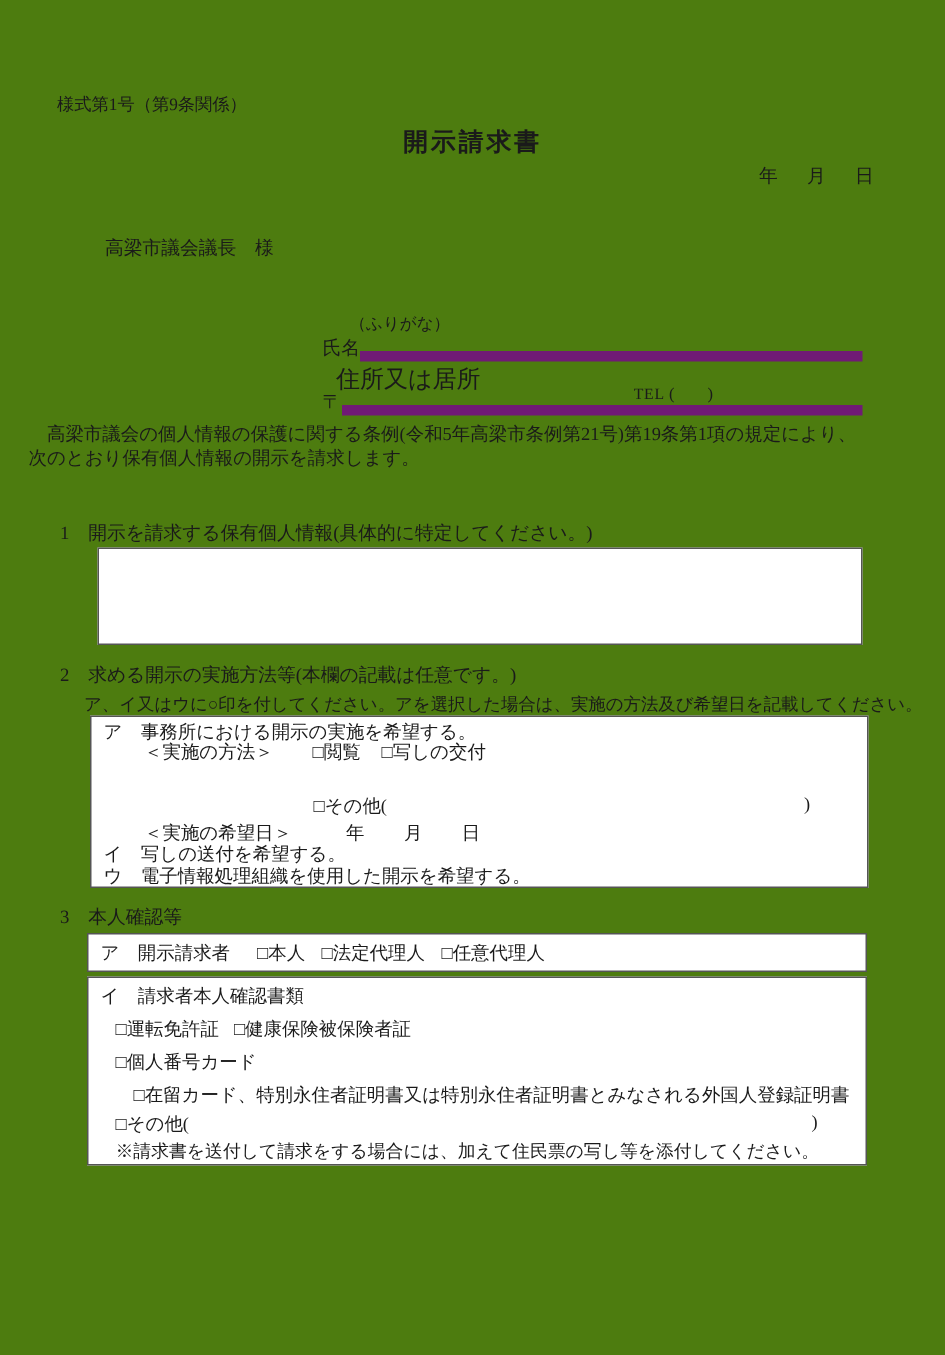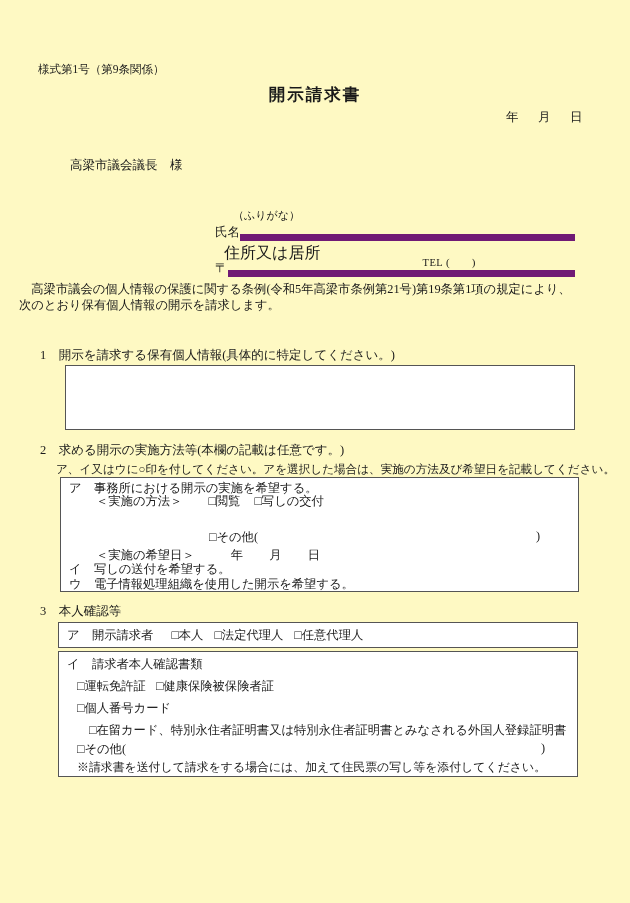--- a/index.html
+++ b/index.html
@@ -2,21 +2,21 @@
 <html><head>
 <meta charset="utf-8">
 <style>
   * { margin: 0; padding: 0; box-sizing: border-box; }
   html, body { background: #888; }
   .page {
     position: relative;
     width: 630px;
     height: 903px;
     margin: 0 auto;
-    background: #fef9c3;
+    background: #4d7c0f;
     font-family: "Liberation Serif", "DejaVu Serif", serif;
     color: #1a1a1a;
     font-size: 12px;
     overflow: hidden;
   }
   .abs { position: absolute; }
 
   .form-number { left: 38px; top: 62px; font-size: 11.5px; }
   .doc-title {
     left: 0; right: 0; top: 84px;

